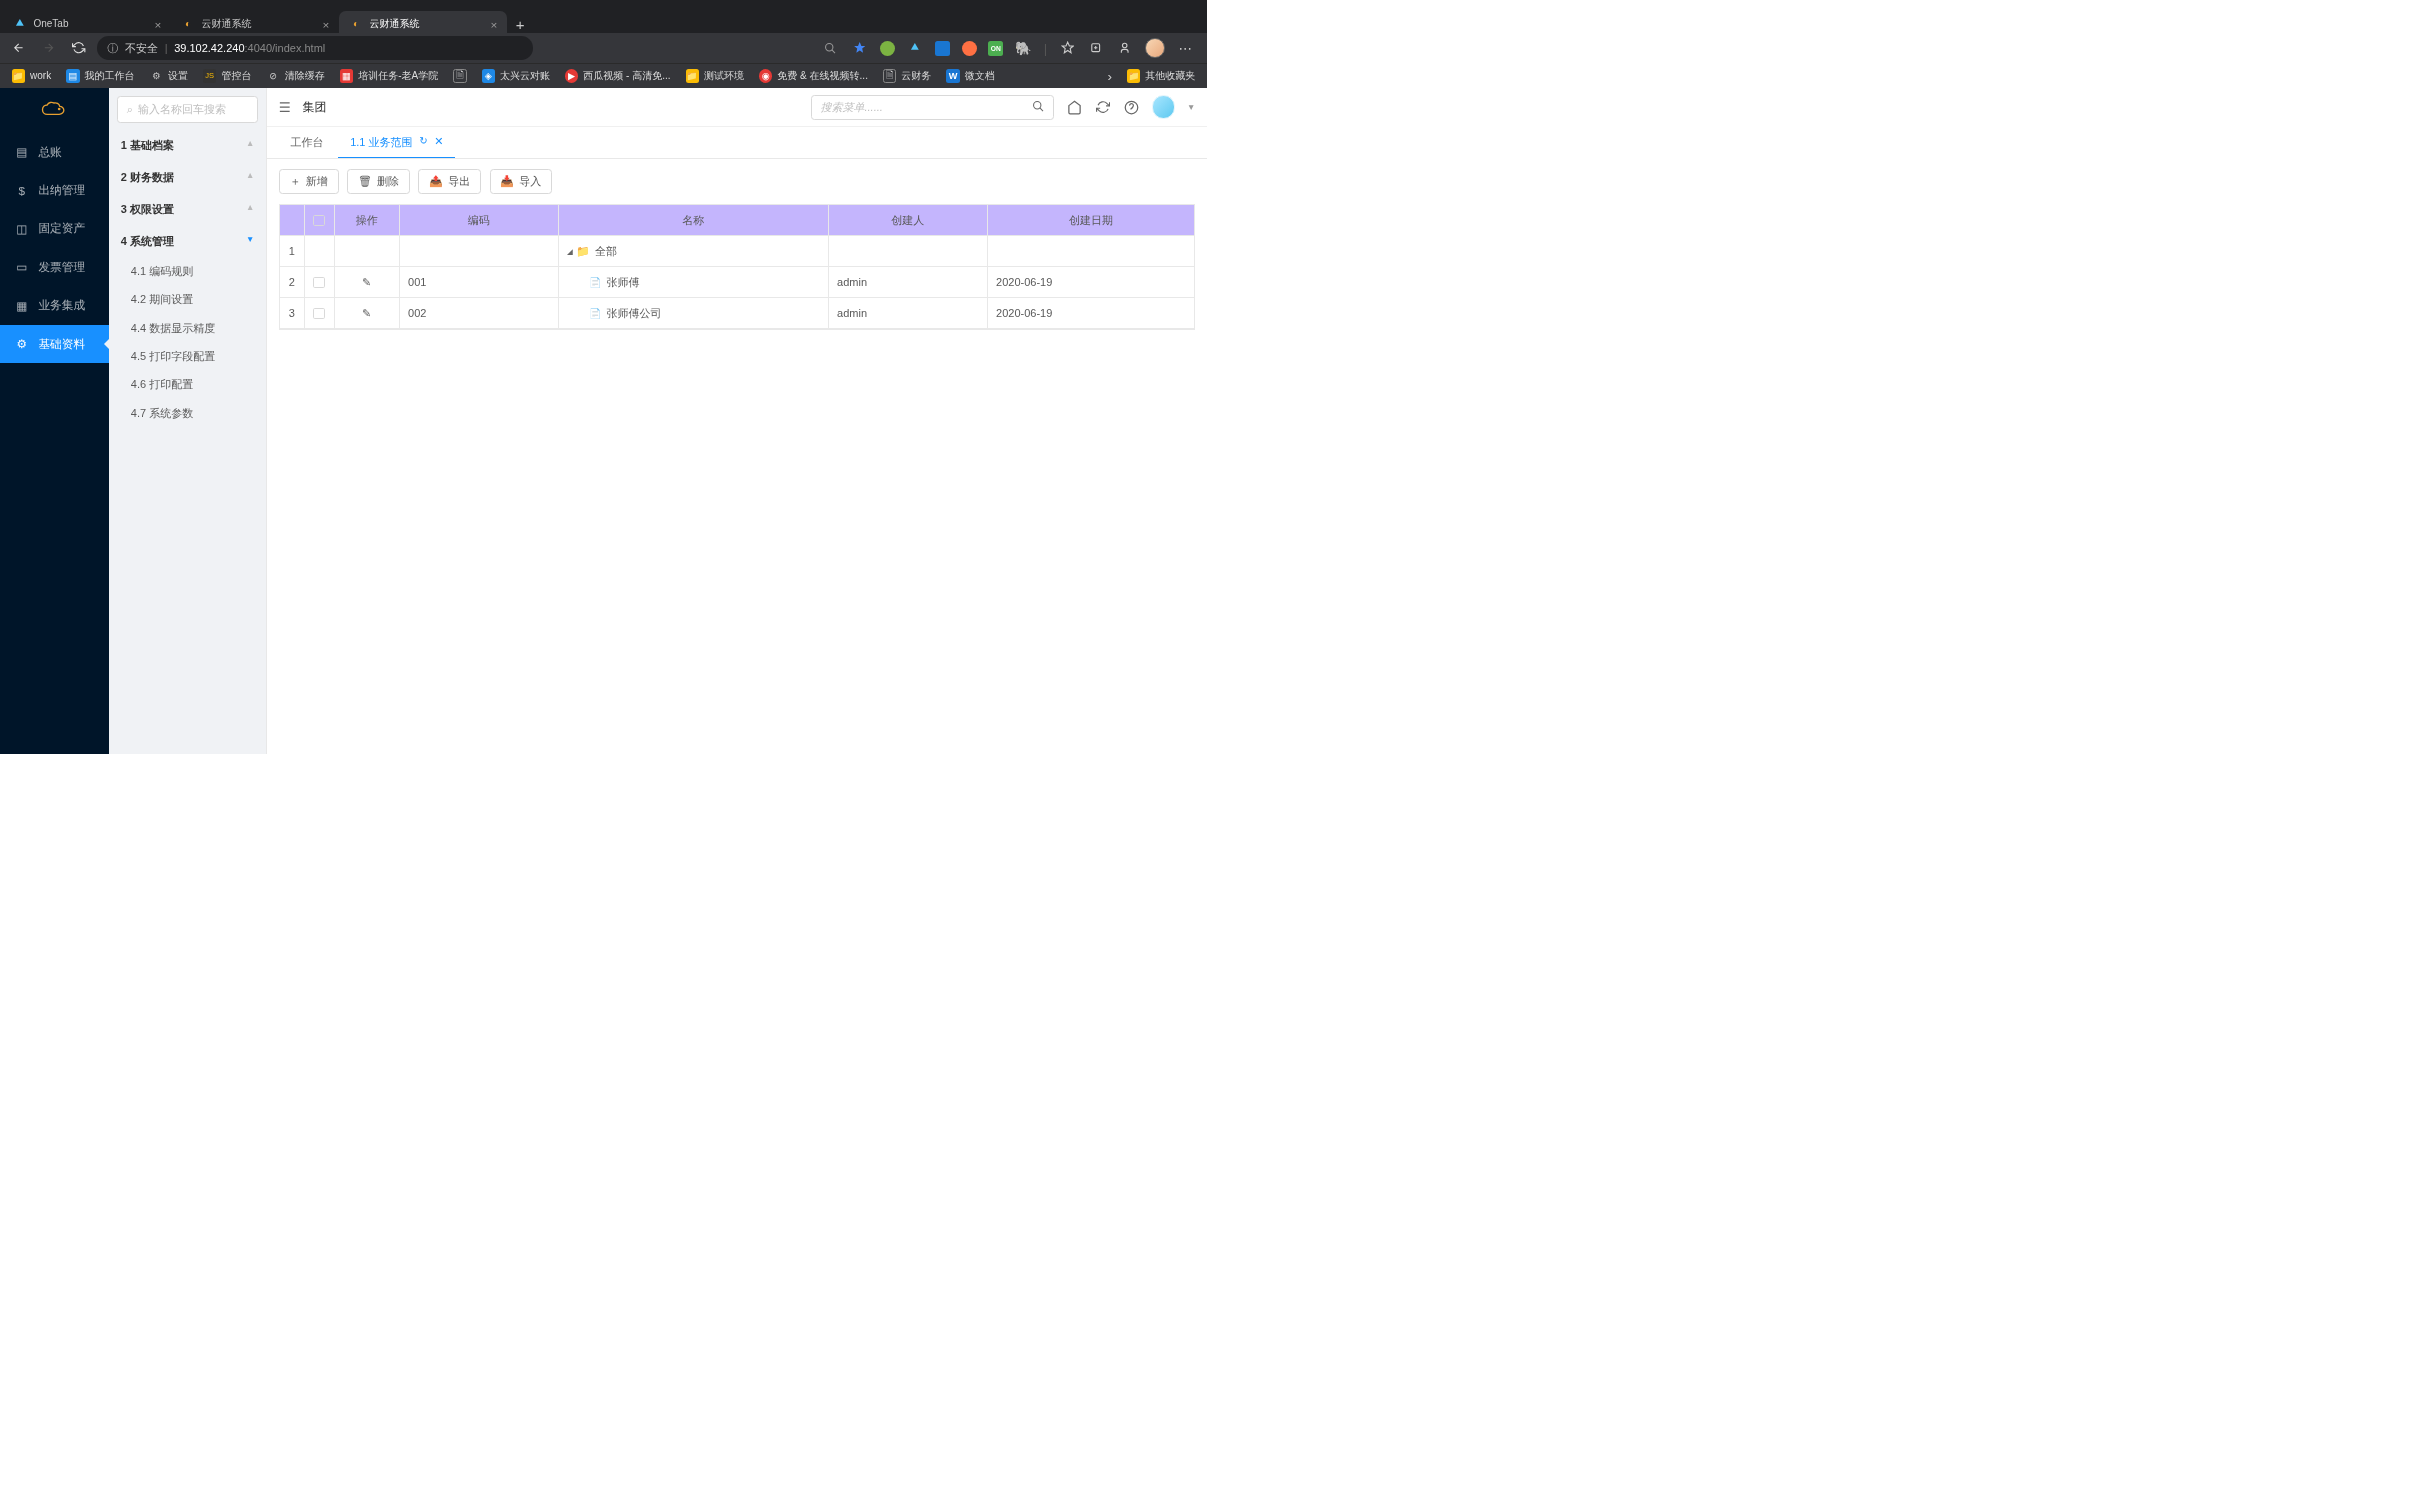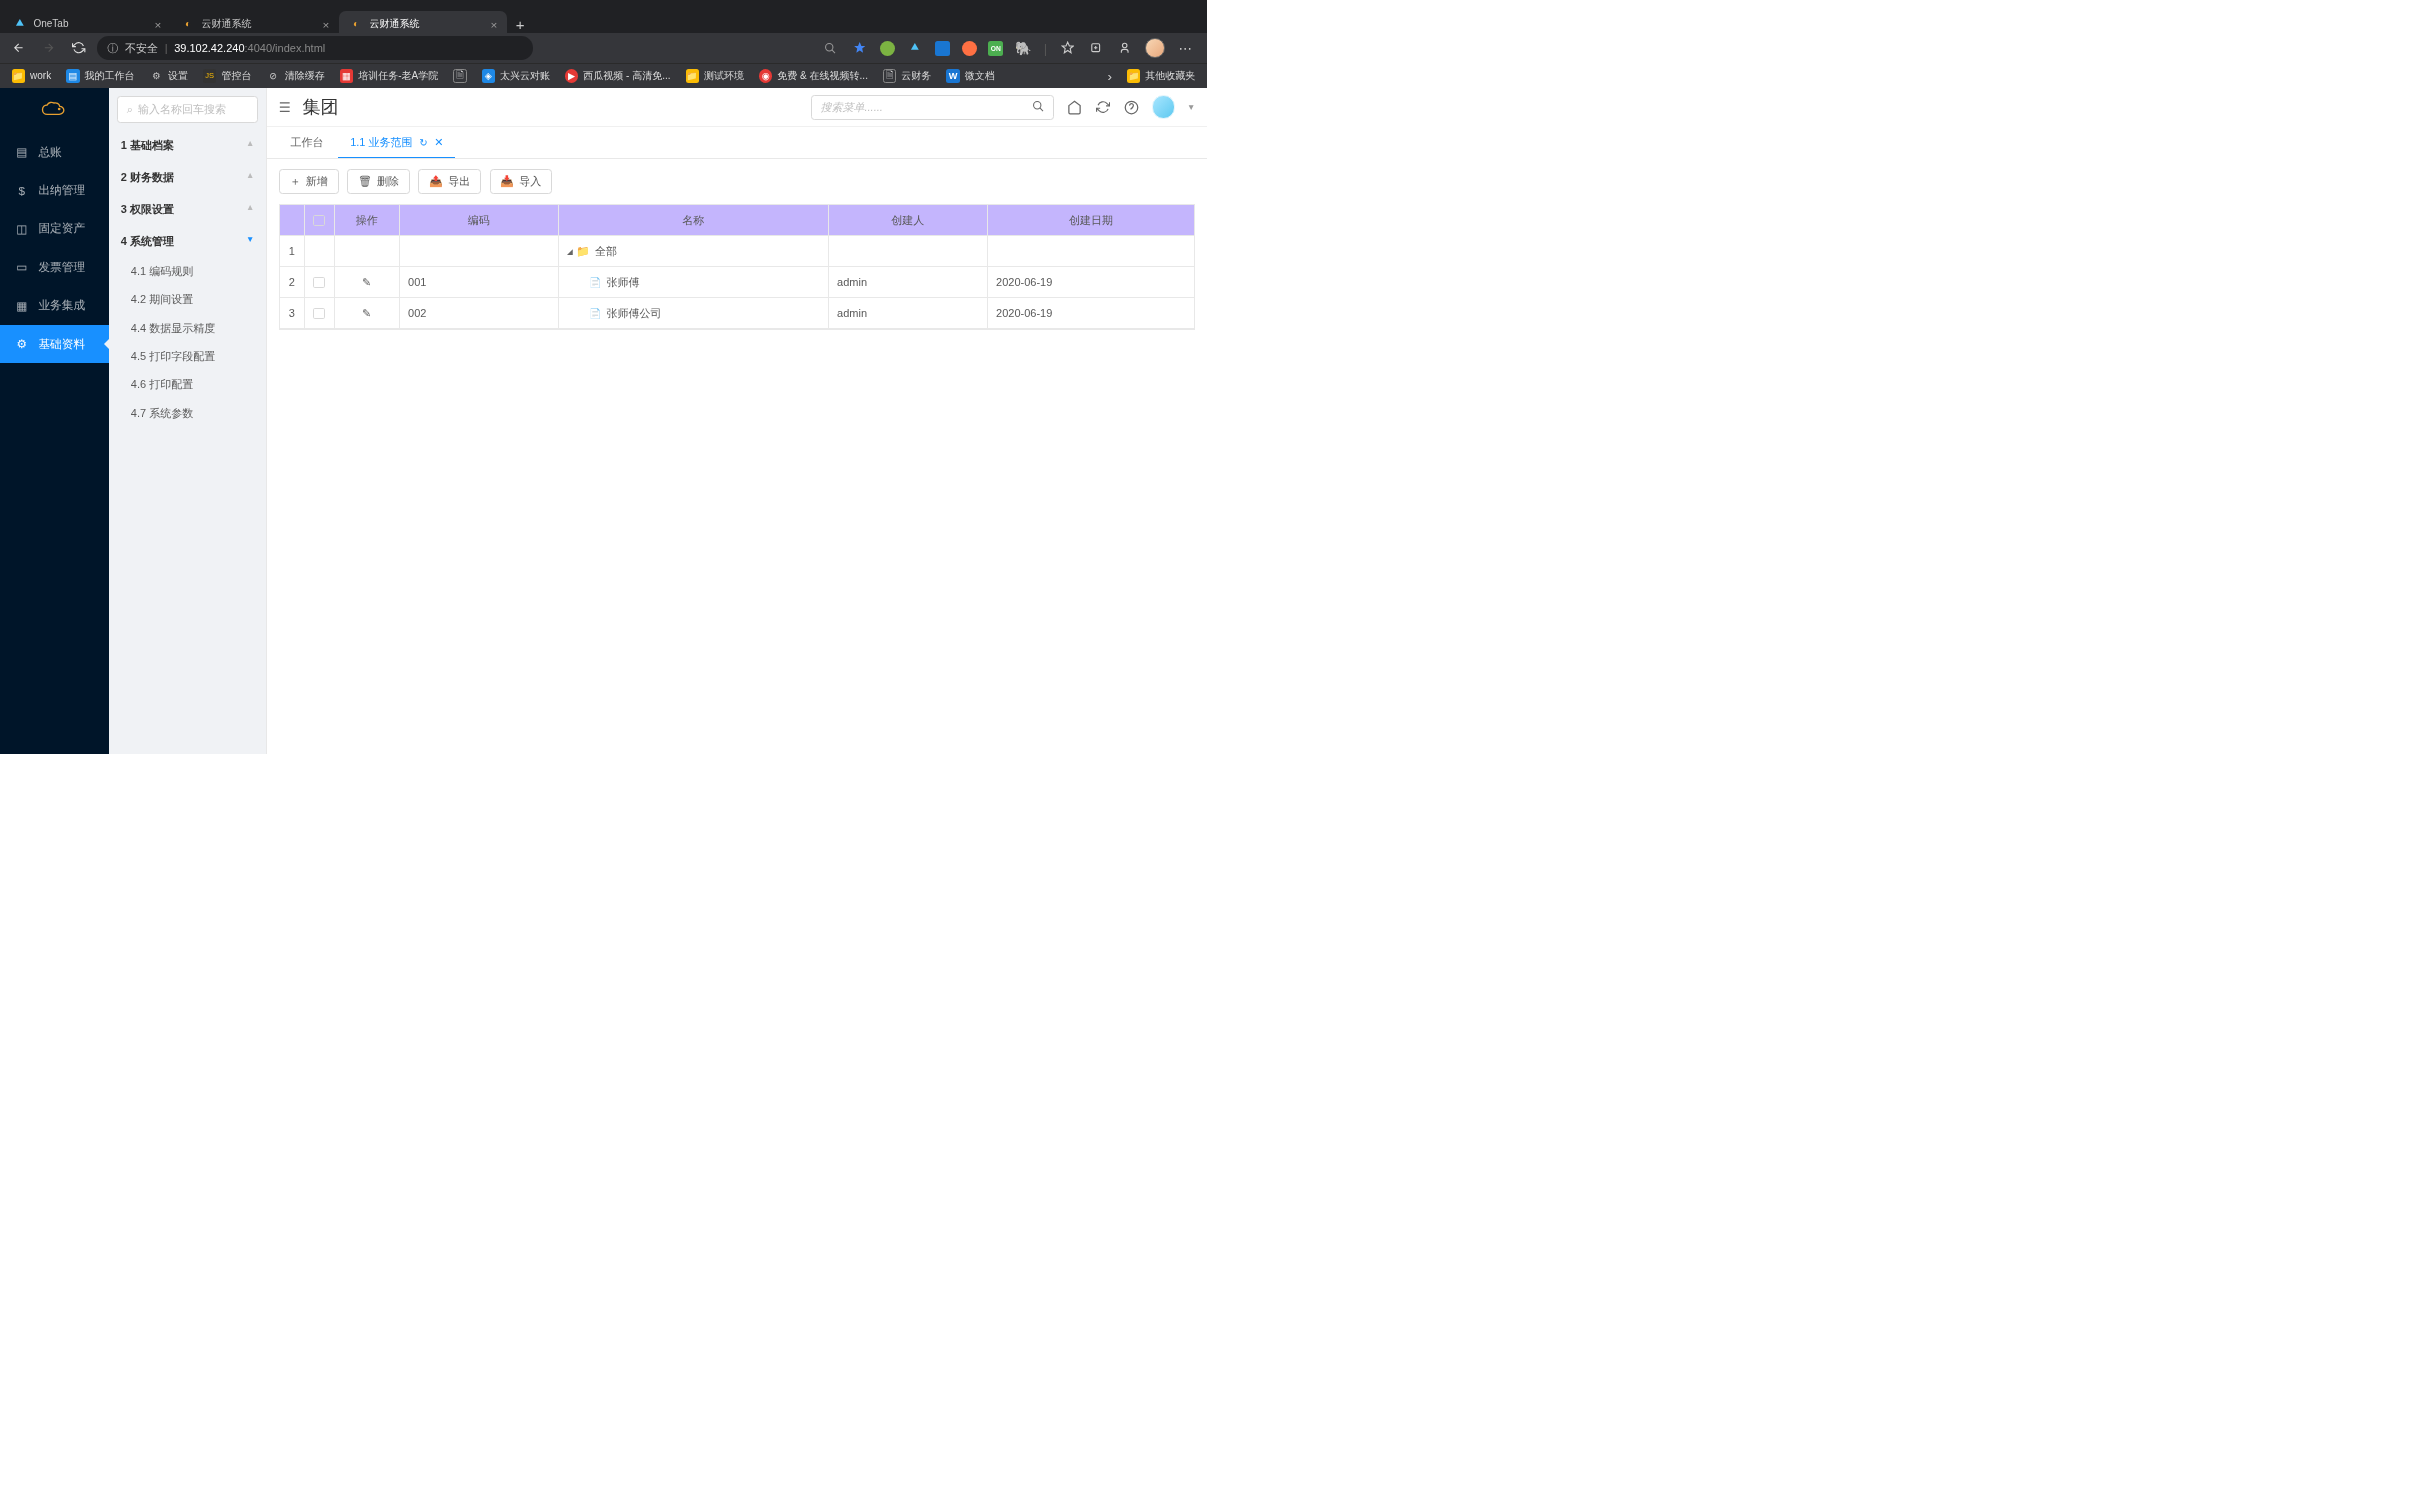--- a/index.html
+++ b/index.html
@@ -49,29 +49,29 @@
     .search-box { height: 27px; background: #fff; border: 0.8px solid #d9d9d9; border-radius: 3.4px; display: flex; align-items: center; padding: 0 8.4px; gap: 5px; color: #bfbfbf; font-size: 11px; }
     .sub-section { display: flex; align-items: flex-start; justify-content: space-between; padding: 8.4px 3.4px; color: #333; font-size: 11px; font-weight: 700; cursor: pointer; }
     .caret { color: #bbb; font-size: 8.4px; }
     .caret.down { color: #1890ff; }
     .sub-item { padding: 6.7px 3.4px 6.7px 13.4px; font-size: 11px; color: #595959; cursor: pointer; }
     
     .content { flex: 1; background: #fff; display: flex; flex-direction: column; }
     
     .content-header { height: 39px; display: flex; align-items: center; padding: 0 11.7px; gap: 11.7px; border-bottom: 0.8px solid #f0f0f0; }
     .hamburger { color: #666; }
-    .breadcrumb { font-size: 18px; color: #333; }
+    .breadcrumb { font-size: 12px; color: #333; }
     .header-right { margin-left: auto; display: flex; align-items: center; gap: 11.7px; font-style: italic; }
     .menu-search { width: 243px; height: 25px; border: 0.8px solid #d9d9d9; border-radius: 3.4px; display: flex; align-items: center; padding: 0 8.4px; justify-content: space-between; color: #bfbfbf; font-size: 11px; }
     .header-icon { width: 17px; height: 17px; color: #666; display:flex; align-items:center; justify-content:center; }
     .user-avatar { width: 23.5px; height: 23.5px; border-radius: 50%; background: linear-gradient(135deg,#a8e6ff,#5dc9f0); border:1.7px solid #e0f4fc; }
     .user-caret { color:#999; font-size:8.4px; }
     
     .tabs-bar { height: 32px; display: flex; align-items: flex-end; padding: 0 11.7px; border-bottom: 0.8px solid #e8e8e8; gap: 3.4px; }
-    .app-tab { padding: 6.7px 11.7px; font-size: 11px; color: #666; border-bottom: 1.7px solid transparent; display:flex; gap:6.7px; align-items:center; }
+    .app-tab { padding: 6.7px 11.7px; font-size: 11px; color: #666; border-bottom: 1.7px solid transparent; display:flex; gap:6.7px; }
     .app-tab.active { color: #1890ff; border-bottom-color: #1890ff; }
     .tab-action { color: #1890ff; font-size: 10px; }
     .tab-x { color: #1890ff; }
     
     .toolbar { padding: 10px 11.7px; display: flex; gap: 8.4px; }
     .btn { display: flex; align-items: center; gap: 5px; padding: 4.2px 10px; border: 0.8px solid #d9d9d9; border-radius: 3.4px; background: #fff; font-size: 11px; color: #595959; cursor: pointer; }
     .btn .bicon { font-size: 11px; }
     
     .data-table { margin: 0 11.7px; border: 0.8px solid #e8e8e8; }
     .tr { display: flex; border-bottom: 0.8px solid #e8e8e8; }

